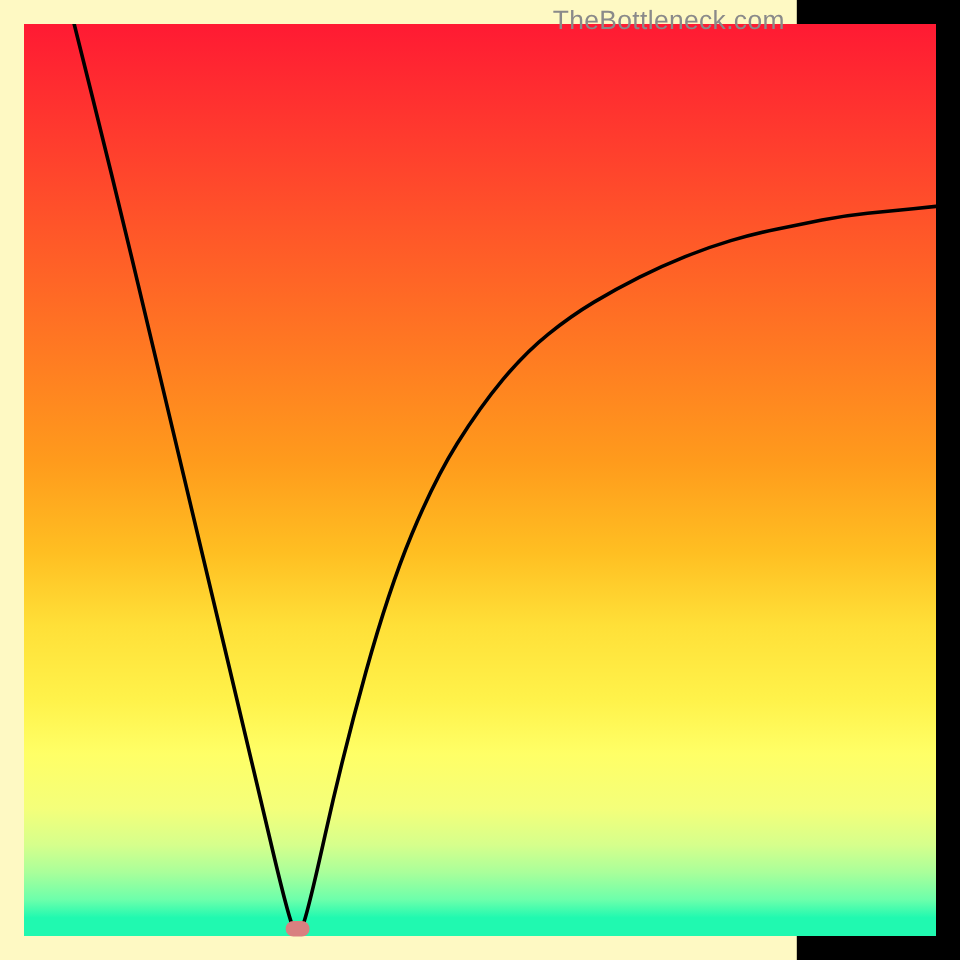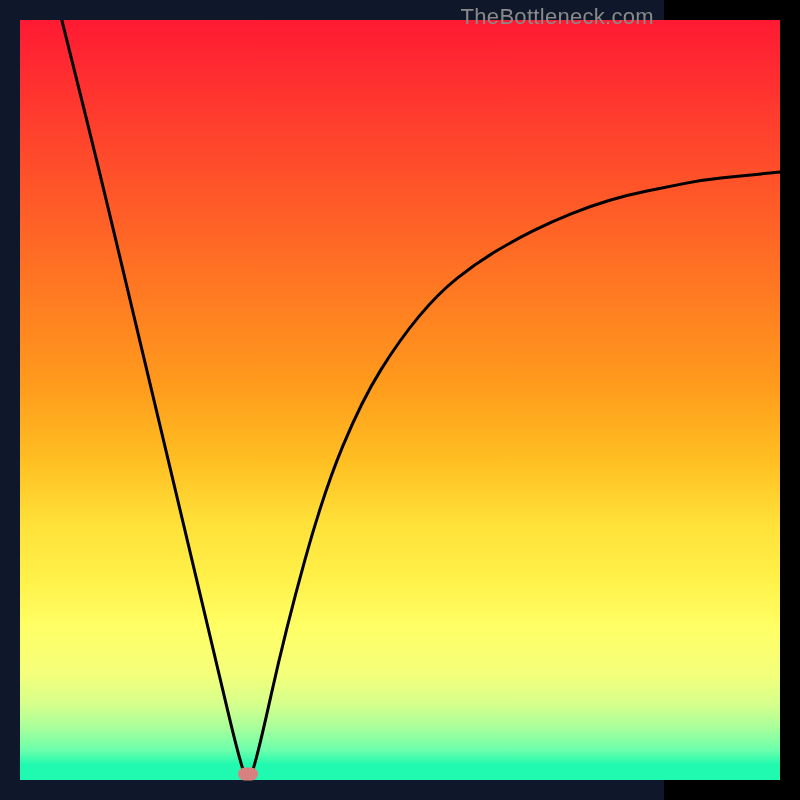--- a/index.html
+++ b/index.html
@@ -8,21 +8,21 @@
     width: 800px;
     height: 800px;
     background: #000;
     font-family: Arial, Helvetica, sans-serif;
     overflow: hidden;
   }
   .outer {
     position: relative;
     width: 664px;
     height: 800px;
-    background: #0f172a;
+    background: #fef9c3;
   }
   .watermark {
     position: absolute;
     top: 4px;
     right: 10px;
     color: #8a8a8a;
     font-size: 22px;
     font-weight: 500;
     letter-spacing: 0.3px;
     z-index: 10;

